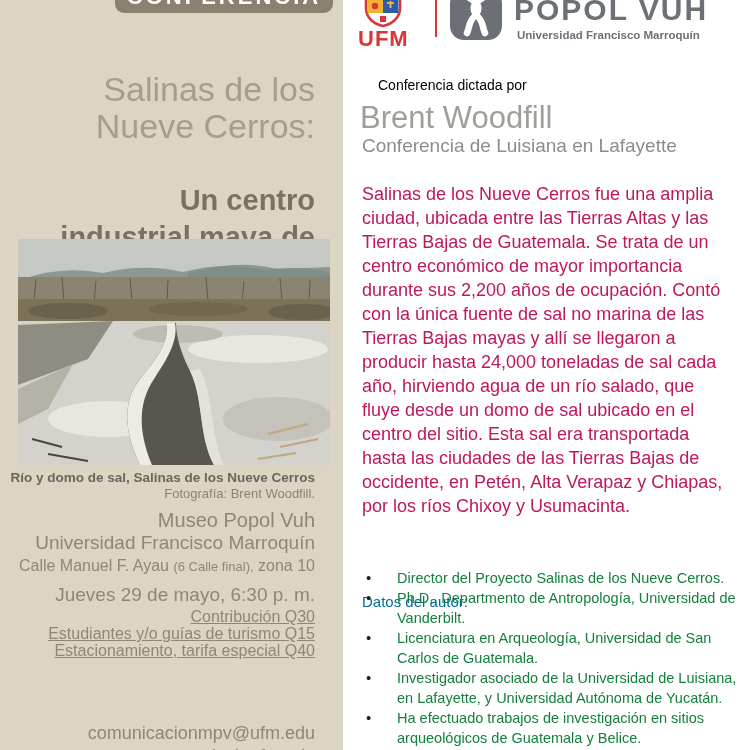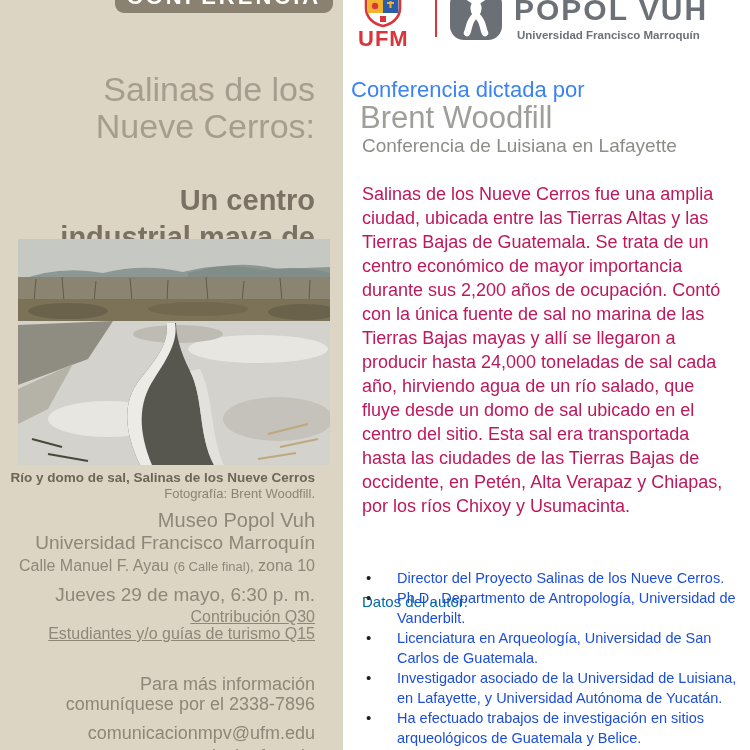--- a/index.html
+++ b/index.html
@@ -37,28 +37,28 @@
   
   .ufm-shield{position:absolute;left:363px;top:-12px;}
   .ufm-label{position:absolute;left:358px;top:26px;width:48px;text-align:right;
     color:#d9353b;font-weight:bold;font-size:22px;letter-spacing:1px;}
   .logo-divider{position:absolute;left:435px;top:0;width:2px;height:37px;background:#d9353b;}
   .knot{position:absolute;left:450px;top:-10px;}
   .popol-name{position:absolute;left:514px;top:-7px;color:#6b7177;font-weight:bold;
     font-size:30px;letter-spacing:2px;}
   .popol-sub{position:absolute;left:517px;top:29px;color:#6b7177;font-weight:bold;font-size:11.5px;}
   
-  .speaker-intro{position:absolute;left:351px;top:77px;color:#3b82f6;font-size:22px;}
+  .speaker-intro{position:absolute;left:378px;top:77px;color:#000000;font-size:14px;}
   .speaker-name{position:absolute;left:360px;top:100px;color:#9f9f9a;font-size:31px;}
   .speaker-aff{position:absolute;left:362px;top:135px;color:#8d8d88;font-size:19px;}
   .body-par{position:absolute;left:362px;top:182px;width:368px;color:#be185d;
     font-size:18px;line-height:24px;}
   .author-head{position:absolute;left:362px;top:549px;color:#0369a1;font-size:15px;margin-top:44px;}
   .author-list{position:absolute;left:362px;top:568px;width:378px;margin:0;padding:0;list-style:none;}
-  .author-list li{position:relative;padding-left:35px;color:#1d4ed8;font-size:14.5px;line-height:20px;}
+  .author-list li{position:relative;padding-left:35px;color:#15803d;font-size:14.5px;line-height:20px;}
   .author-list li::before{content:"\2022";position:absolute;left:4px;top:0;font-size:15px;color:#212121;}
 </style>
 </head>
 <body>
 
 <div id="canvas">
 
   <div class="left-col">
 
     <div class="badge">
@@ -122,24 +122,23 @@
     <div class="venue">
       <div class="venue-museum">Museo Popol Vuh</div>
       <div class="venue-univ">Universidad Francisco Marroquín</div>
       <div class="venue-addr"><span>Calle Manuel F. Ayau </span><span class="small">(6 Calle final),</span><span> zona 10</span></div>
     </div>
 
     <div class="schedule">
       <div class="sched-date">Jueves 29 de mayo, 6:30 p. m.</div>
       <div class="sched-fee">Contribución Q30</div>
       <div class="sched-fee">Estudiantes y/o guías de turismo Q15</div>
+      <div class="sched-fee">Estacionamiento, tarifa especial Q40</div>
     </div>
 
-    <div class="info">Para más información
-comuníquese por el 2338-7896</div>
 
     <div class="contact">
       <span>comunicacionmpv@ufm.edu</span>
       <span class="web">popolvuh.ufm.edu</span>
     </div>
   </div>
 
   <svg class="ufm-shield" width="40" height="40" viewBox="0 0 40 40">
     <path d="M3,1 H37 V20 C37,30 29,36 20,38 C11,36 3,30 3,20 Z" fill="#ffffff" stroke="#d9353b" stroke-width="2.6"></path>
     <rect x="4.6" y="2" width="15.4" height="23" fill="#f0b431"></rect>

